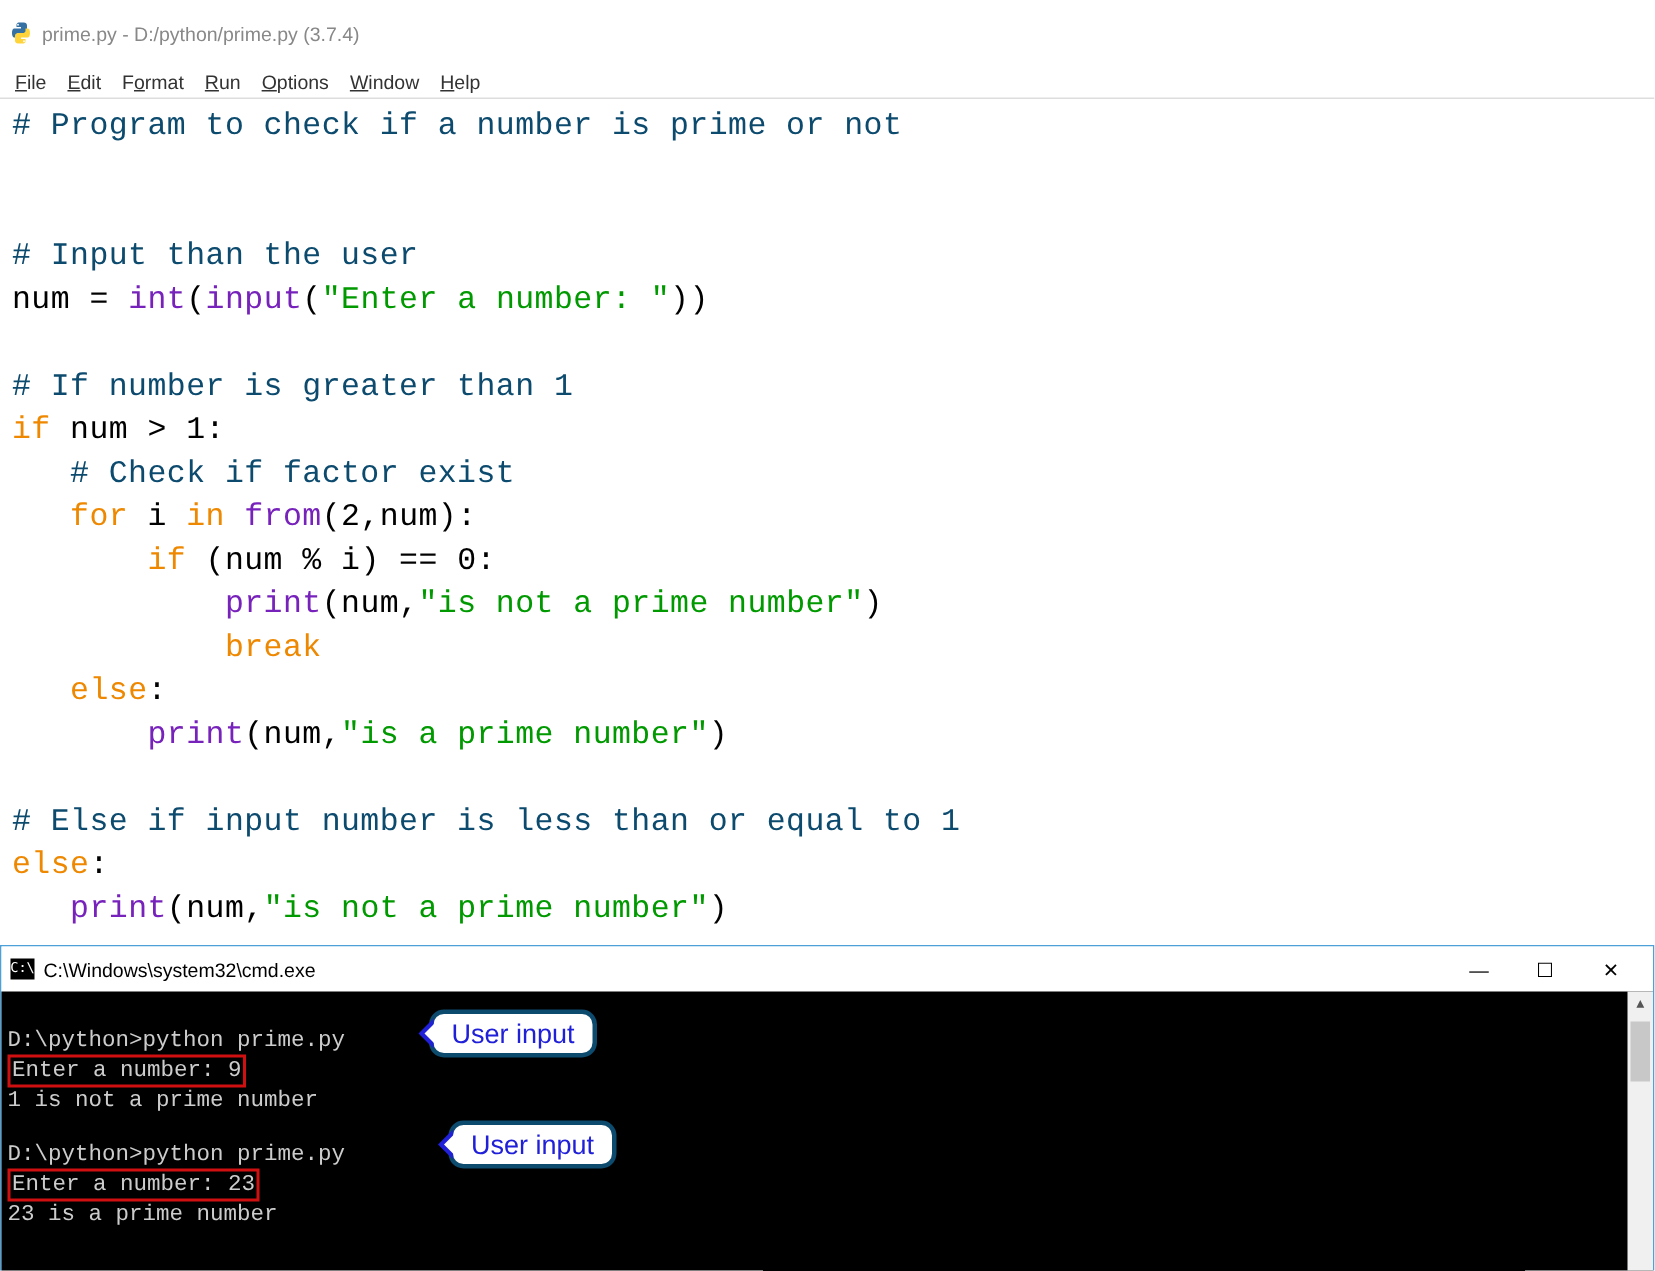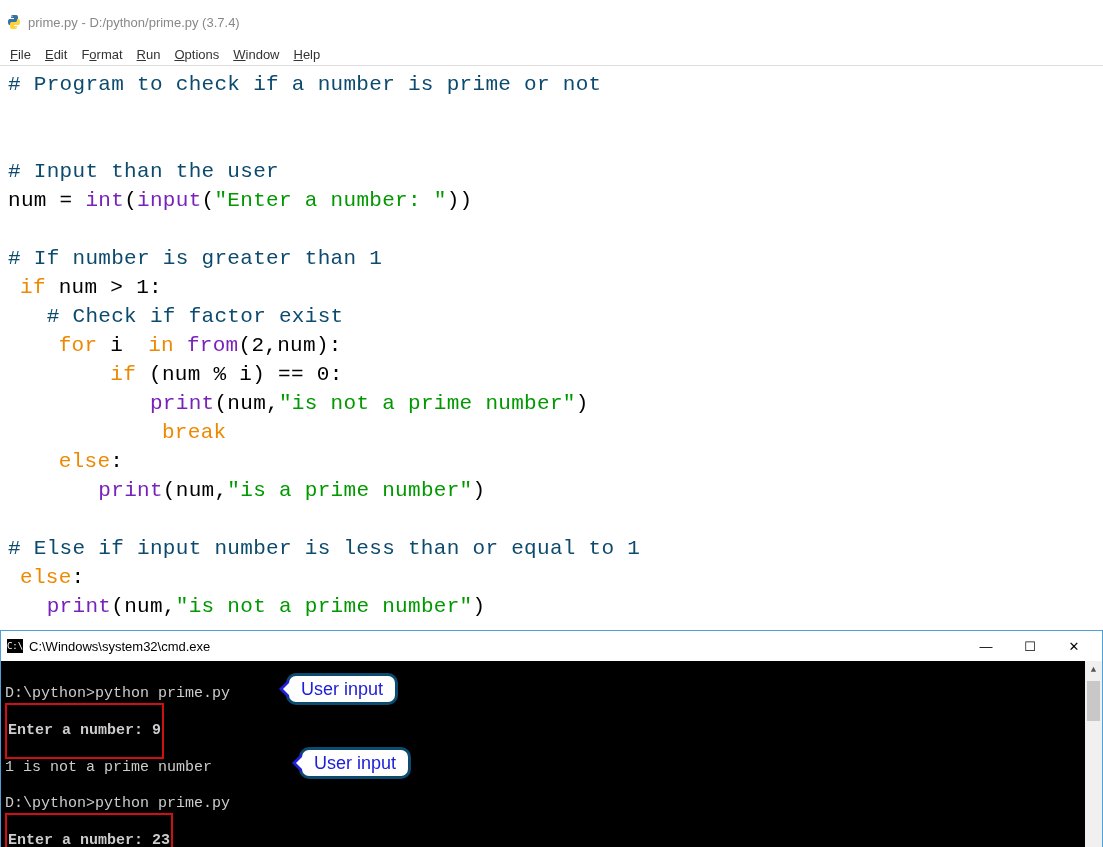--- a/index.html
+++ b/index.html
@@ -47,21 +47,21 @@
     .code-area {
       font-family: "Courier New", monospace;
       font-size: 21px;
       line-height: 29px;
       padding: 4px 8px;
       white-space: pre;
       color: #000;
       letter-spacing: 0.3px;
     }
     .c-comment { color: #0c4a6e; }
-    .c-keyword { color: #ee8800; margin-left: 12px; }
+    .c-keyword { color: #ee8800; }
     .c-builtin { color: #7722bb; }
     .c-string { color: #009900; }
 
     .cmd-window {
       position: absolute;
       top: 630px;
       left: 0;
       width: 1103px;
       background: #fff;
       border: 1px solid #4da0d8;
@@ -111,22 +111,21 @@
       font-size: 15px;
       line-height: 18px;
       padding: 6px 6px 20px 4px;
       position: relative;
       min-height: 180px;
       white-space: pre;
     }
     .hl-box {
       border: 2px solid #d01010;
       display: inline-block;
-      padding: 17px 1px;
-      font-weight: bold;
+      padding: 0 1px;
     }
     .callout {
       position: absolute;
       background: #fff;
       border: 3px solid #0c4a6e;
       border-radius: 10px;
       padding: 4px 12px;
       color: #2020d8;
       font-family: Arial, sans-serif;
       font-size: 18px;

